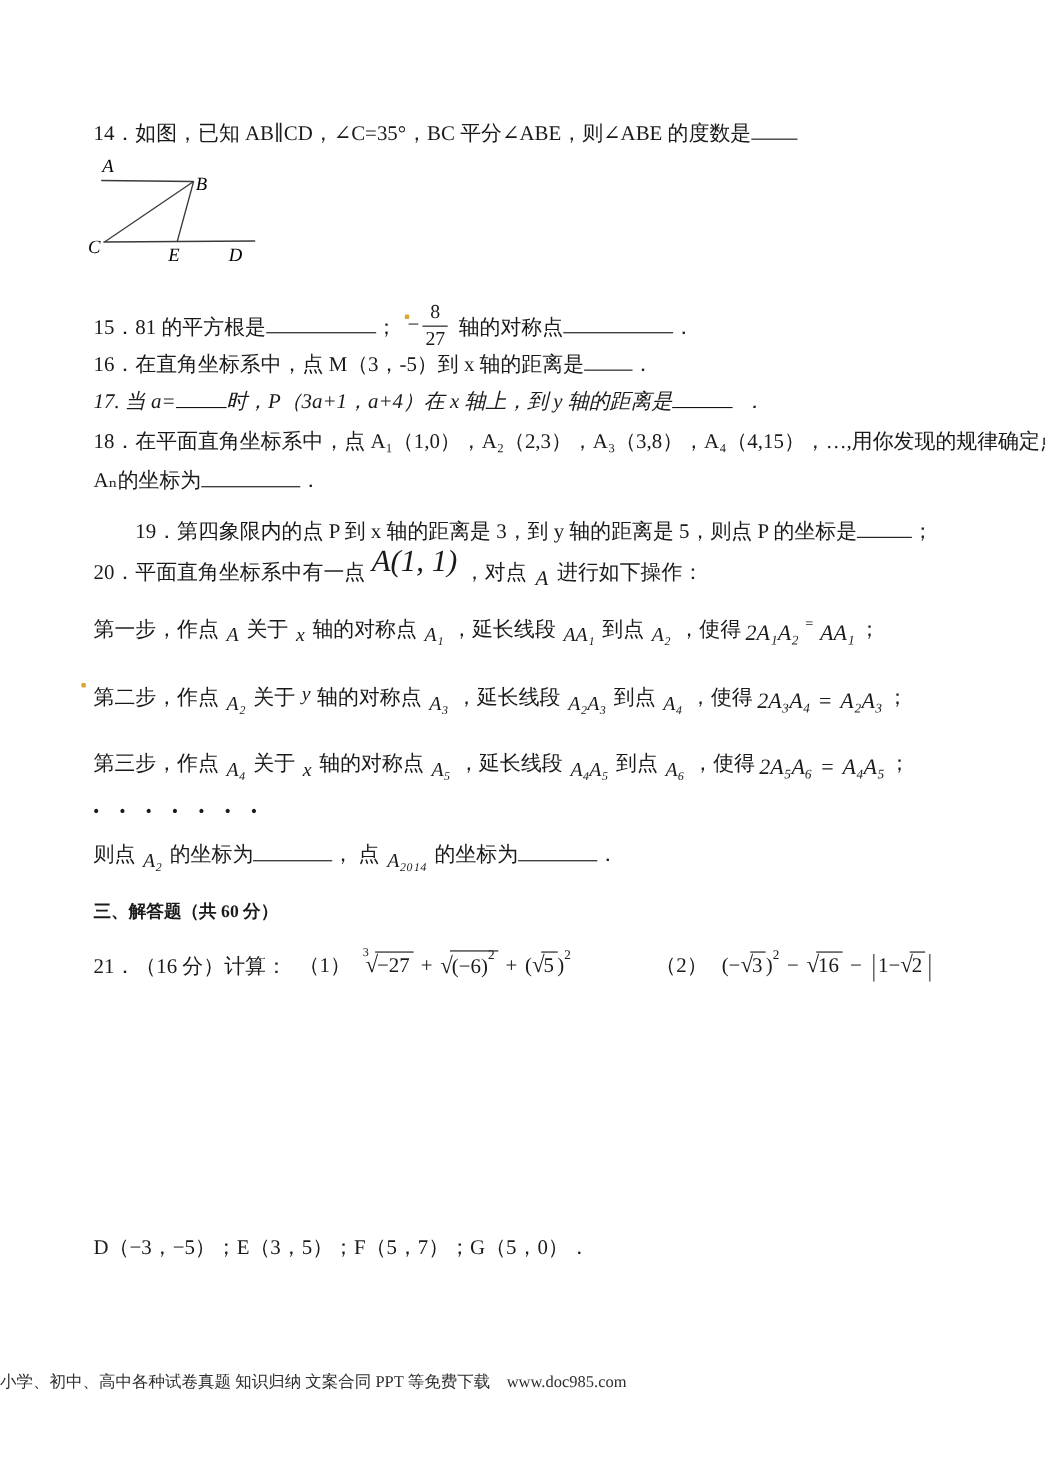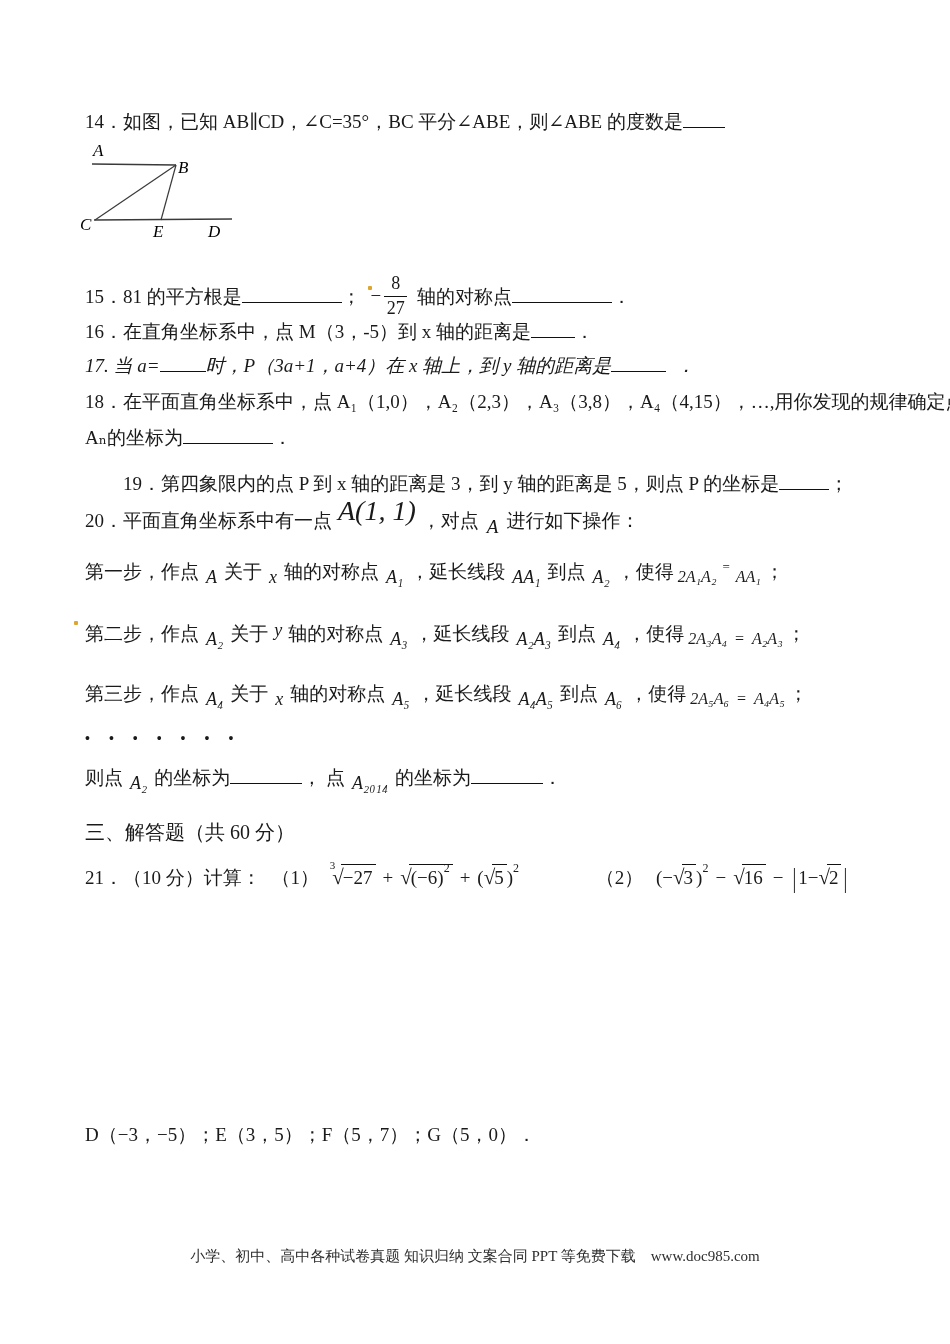--- a/index.html
+++ b/index.html
@@ -9,40 +9,40 @@
   }
   .line{position:absolute;left:85px;white-space:nowrap;font-size:19px;line-height:1.25;}
   .blank{display:inline-block;border-bottom:1.5px solid #111;height:16px;vertical-align:baseline;}
   .sp6{margin-left:6px;} .sp10{margin-left:10px;}
   
   .mi{font-style:italic;font-family:"Liberation Serif","DejaVu Serif",serif;}
   .mhi{position:relative;top:-7px;margin:0 6px;font-size:28px;}
   .mlo{position:relative;top:6px;margin:0 8px;font-size:19px;}
   .mlo-s{position:relative;top:5px;margin:0 7px;font-size:18px;}
   .mhi-s{position:relative;top:-4px;margin:0 6px;font-size:18px;}
-  .meq{position:relative;top:4px;margin:0 4px;font-size:16px;}
+  .meq{position:relative;top:4px;margin:0 4px;font-size:20px;}
   .meq sup,.raised-eq{font-size:13px;position:relative;top:-7px;padding:0 2px;}
   
   .frac{display:inline-flex;align-items:center;vertical-align:middle;position:relative;top:-3px;margin:0 5px;}
   .fneg{margin-right:3px;font-size:19px;}
   .fstack{display:inline-flex;flex-direction:column;align-items:center;line-height:1.2;font-size:18px;}
   .fnum{border-bottom:1.5px solid #111;padding:0 7px 1px 7px;}
   .fden{padding-top:1px;}
   
   .math{font-size:19px;}
   .rad{display:inline-block;white-space:nowrap;}
   .ridx{font-size:11px;position:relative;top:-8px;margin-right:-3px;}
   .rsign{font-size:21px;}
   .rbar{display:inline-block;border-top:1.5px solid #111;margin-left:-3px;padding:1px 3px 0 2px;}
   .rbar sup,.esup{font-size:12px;position:relative;top:-5px;}
   .op{margin:0 7px;}
   .tallbar{display:inline-block;transform:scaleY(1.45);margin:0 2px;}
   .dotsrow{letter-spacing:19px;font-size:14px;font-weight:bold;}
-  .bold{font-weight:normal;font-size:20px;}
-  .footer{position:absolute;left:0;right:0;text-align:center;font-size:15px;color:#2e2e2e;}
+  .bold{font-weight:bold;font-size:16px;}
+  .footer{position:absolute;left:0;right:0;text-align:left;font-size:15px;color:#2e2e2e;}
   .artifact{position:absolute;width:4px;height:4px;background:#dca62f;border-radius:1px;}
   svg text{font-family:"Liberation Serif","DejaVu Serif",serif;}
 </style>
 </head>
 <body>
 
 <div class="page">
 
   <div class="line" style="top:110px;">
     <span>14．如图，已知 AB∥CD，∠C=35°，BC 平分∠ABE，则∠ABE 的度数是</span><span class="blank" style="width:42px;"></span>
@@ -113,21 +113,21 @@
 
   <div class="line" style="top:766px;">
     <span>则点</span><span class="mi mlo-s">A₂</span><span>的坐标为</span><span class="blank" style="width:72px;"></span><span>， 点</span><span class="mi mlo-s">A₂₀₁₄</span><span>的坐标为</span><span class="blank" style="width:72px;"></span><span>．</span>
   </div>
 
   <div class="line bold" style="top:820px;">
     <span>三、解答题（共 60 分）</span>
   </div>
 
   <div class="line" style="top:864px;">
-    <span>21．（10 分）计算：</span>
+    <span>21．（16 分）计算：</span>
     <span class="sp6">（1）</span>
     <span class="math" style="margin-left:6px;"><span class="rad"><sup class="ridx">3</sup><span class="rsign">√</span><span class="rbar">−27</span></span><span class="op">+</span><span class="rad"><span class="rsign">√</span><span class="rbar"><span>(−6)</span><sup>2</sup></span></span><span class="op">+</span><span>(</span><span class="rad"><span class="rsign">√</span><span class="rbar">5</span></span><span>)</span><sup class="esup">2</sup></span>
     <span style="margin-left:72px;">（2）</span>
     <span class="math" style="margin-left:8px;"><span>(−</span><span class="rad"><span class="rsign">√</span><span class="rbar">3</span></span><span>)</span><sup class="esup">2</sup><span class="op">−</span><span class="rad"><span class="rsign">√</span><span class="rbar">16</span></span><span class="op">−</span><span class="tallbar">|</span><span>1−</span><span class="rad"><span class="rsign">√</span><span class="rbar">2</span></span><span class="tallbar">|</span></span>
   </div>
 
   <div class="line" style="top:1123px;">
     <span>D（−3，−5）；E（3，5）；F（5，7）；G（5，0）．</span>
   </div>
 

